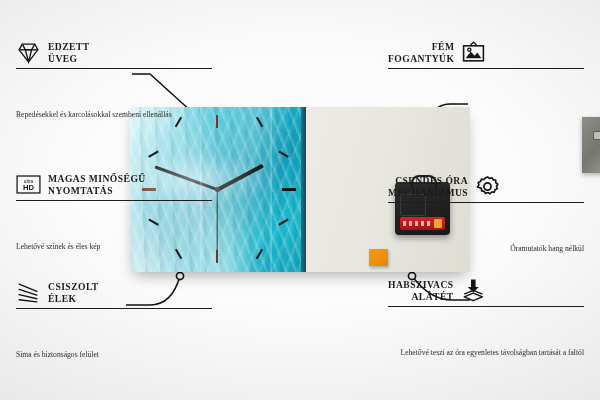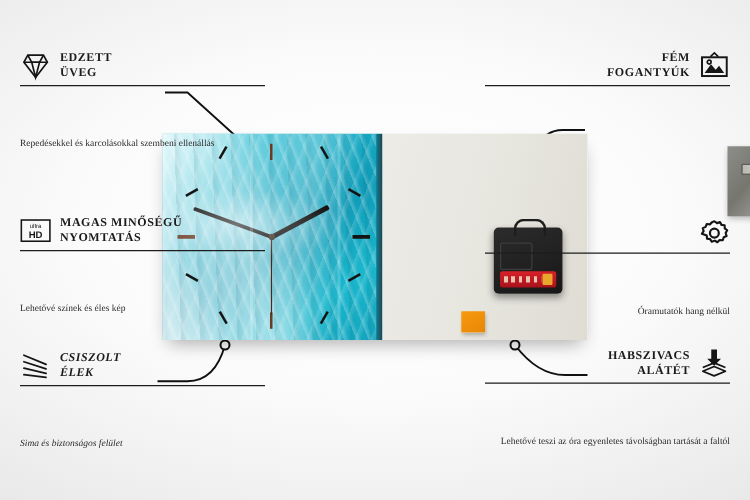--- a/index.html
+++ b/index.html
@@ -64,21 +64,21 @@
   .mechLoop{position:absolute;left:16px;top:-7px;width:22px;height:12px;border:2.5px solid #1d1d1d;border-bottom:none;border-radius:8px 8px 0 0;background:transparent;}
   .mechSeam{position:absolute;left:5px;top:12px;width:24px;height:20px;border:1px solid #3d3d3d;border-radius:2px;}
   .battery{position:absolute;left:5px;bottom:5px;width:45px;height:13px;background:linear-gradient(180deg,#d8202a,#a8121b);border-radius:2px;}
   .battery::after{content:"";position:absolute;right:3px;top:2px;width:8px;height:9px;background:#e9a72c;border-radius:1px;}
   .batStripe{position:absolute;left:3px;top:4px;width:30px;height:5px;background:repeating-linear-gradient(90deg,#efe3c8 0 3px,transparent 3px 6px);opacity:.85;}
   .foam{position:absolute;left:63px;top:142px;width:19px;height:17px;background:linear-gradient(150deg,#f79a10,#e88604);box-shadow:1px 2px 3px rgba(0,0,0,.25);}
   
   .feat{position:absolute;width:196px;}
   .feat .head{display:flex;align-items:center;gap:7px;}
   .feat.left .head{justify-content:flex-start;}
-  .feat.right .head{justify-content:flex-end;}
+  .feat.right .head{justify-content:flex-start;}
   .ttl{font-size:9.6px;font-weight:bold;letter-spacing:.45px;color:#1b1b1b;line-height:11.5px;text-transform:uppercase;}
   .feat.right .ttl{text-align:right;}
   .rule{height:1.4px;background:#1d1d1d;margin:3px 0 3.5px;}
   .sub{font-size:7.6px;color:#2a2a2a;line-height:9.6px;margin-top:41px;}
   .feat.right .sub{text-align:right;}
   .ico{width:25px;height:25px;flex:0 0 25px;display:block;}
   .ico svg{display:block;width:25px;height:25px;}
   .conn{position:absolute;left:0;top:0;width:600px;height:400px;pointer-events:none;}
 </style>
 </head>
@@ -170,21 +170,21 @@
       </span>
       <div>
         <div class="ttl">MAGAS MINŐSÉGŰ</div>
         <div class="ttl">NYOMTATÁS</div>
       </div>
     </div>
     <div class="rule"></div>
     <div class="sub">Lehetővé színek és éles kép</div>
   </div>
 
-  <div class="feat left" style="left:16px;top:280px;font-style:italic;">
+  <div class="feat left" style="left:16px;top:280px;">
     <div class="head">
       <span class="ico">
         <svg viewBox="0 0 24 24" stroke="#151515" stroke-width="1.35" fill="none" stroke-linecap="round">
           <path d="M3 4 L20 11"></path>
             <path d="M3 9 L20 14.5"></path>
             <path d="M3 14 L20 18"></path>
             <path d="M3 19 L20 21"></path>
         </svg>
       </span>
       <div>
@@ -209,20 +209,24 @@
           <path d="M4.5 17.6 L9.4 11 L13 15.2 L15.6 12 L19.5 17.6 Z" fill="#151515" stroke="none"></path>
           <circle cx="8" cy="9.3" r="1.5"></circle>
         </svg>
       </span>
     </div>
     <div class="rule"></div>
   </div>
 
   <div class="feat right" style="left:388px;top:174px;">
     <div class="head">
+      <div>
+        <div class="ttl">CSENDES ÓRA</div>
+        <div class="ttl">MECHANIZMUS</div>
+      </div>
       <span class="ico">
         <svg viewBox="0 0 24 24" fill="none" stroke="#151515" stroke-width="1.7" stroke-linejoin="round">
           <path d="M12 2.6 l2.1 1.5 2.4-.8 1.2 2.2 2.5.3 .1 2.5 2.0 1.5-1.3 2.2 .8 2.4-2.3 1.0-.8 2.4-2.5-.2-1.8 1.8-2.1-1.3-2.4 .9-1.3-2.1-2.5-.4-.2-2.5L2 12.6 l1.4-2.1-.7-2.4 2.3-1.0 .9-2.3 2.5 .3 1.8-1.8z" transform="scale(.96) translate(.5 .4)"></path>
           <circle cx="12" cy="12" r="3.4"></circle>
         </svg>
       </span>
     </div>
     <div class="rule"></div>
     <div class="sub">Óramutatók hang nélkül</div>
   </div>

